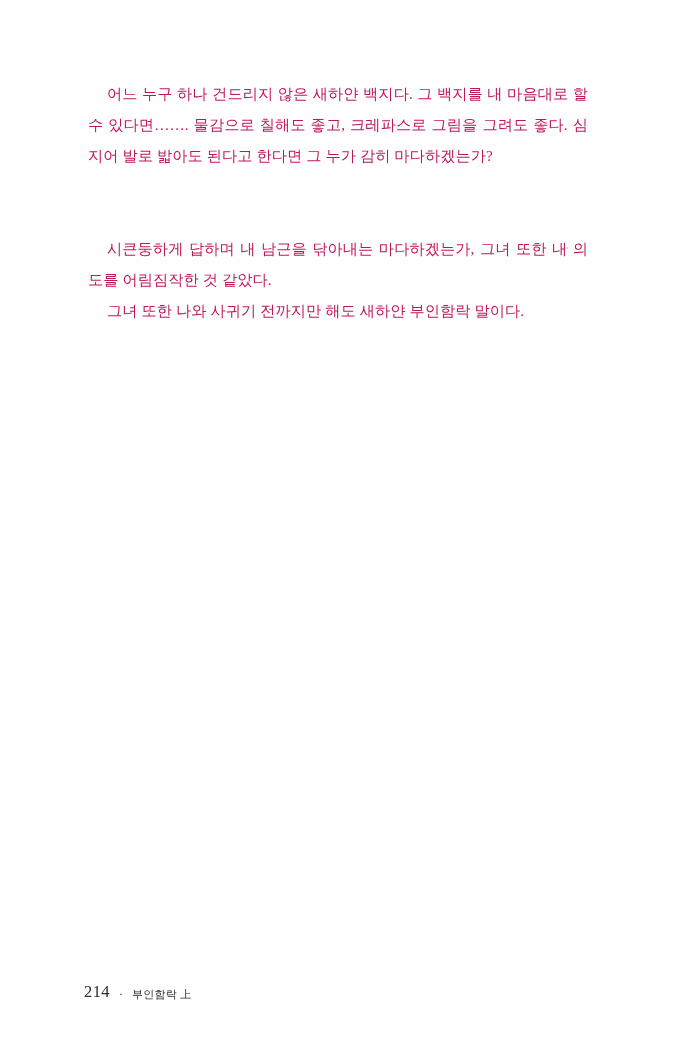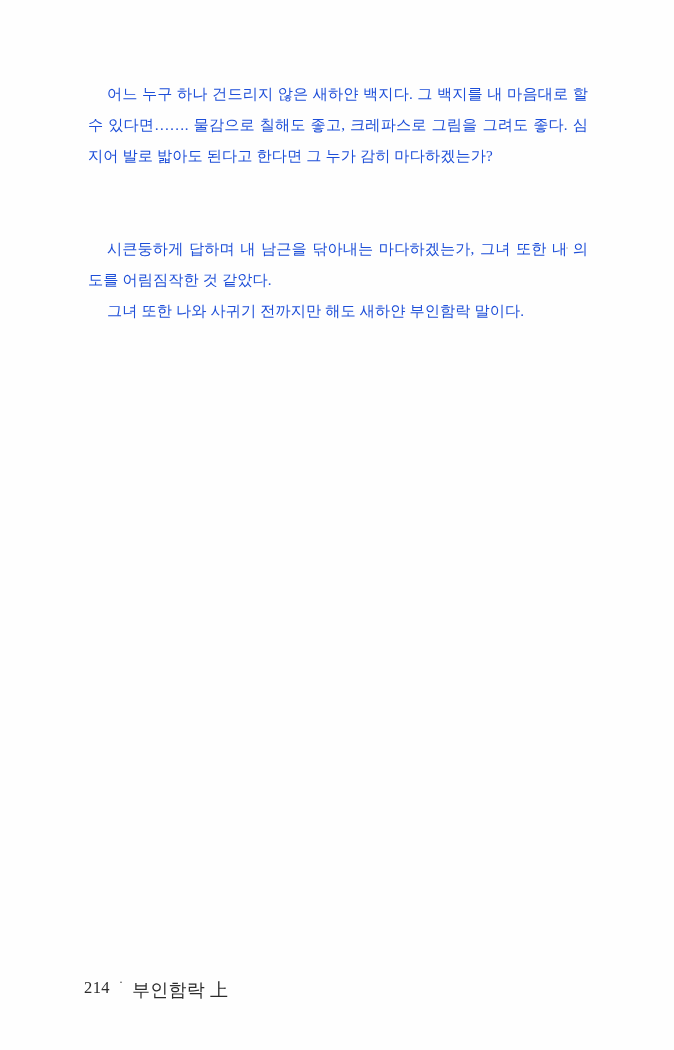--- a/index.html
+++ b/index.html
@@ -24,54 +24,54 @@
     position: absolute;
     left: 88px;
     top: 78px;
     width: 500px;
   }
   .para {
     font-size: 15.2px;
     line-height: 31px;
     text-align: justify;
     text-justify: inter-character;
-    color: #1d4ed8;
+    color: #be185d;
     margin: 0;
     letter-spacing: 0.1px;
   }
   .para.indent {
     text-indent: 19px;
   }
   .gap-sm {
     height: 31px;
   }
   .gap-md {
     height: 31px;
   }
   .footer {
     position: absolute;
     left: 84px;
     bottom: 48px;
     display: flex;
-    align-items: flex-start;
+    align-items: flex-end;
     gap: 9px;
     color: #2b2b2b;
   }
   .footer .page-num {
     font-size: 16.5px;
     letter-spacing: 0.4px;
   }
   .footer .sep {
     font-size: 12px;
     line-height: 1;
     transform: translateY(-2px);
     color: #3a3a3a;
   }
   .footer .book-title {
-    font-size: 18px;
+    font-size: 11px;
     letter-spacing: 0.3px;
   }
   .speck {
     position: absolute;
     width: 2px;
     height: 2px;
     border-radius: 50%;
     background: #cfcfcf;
   }
 </style>

